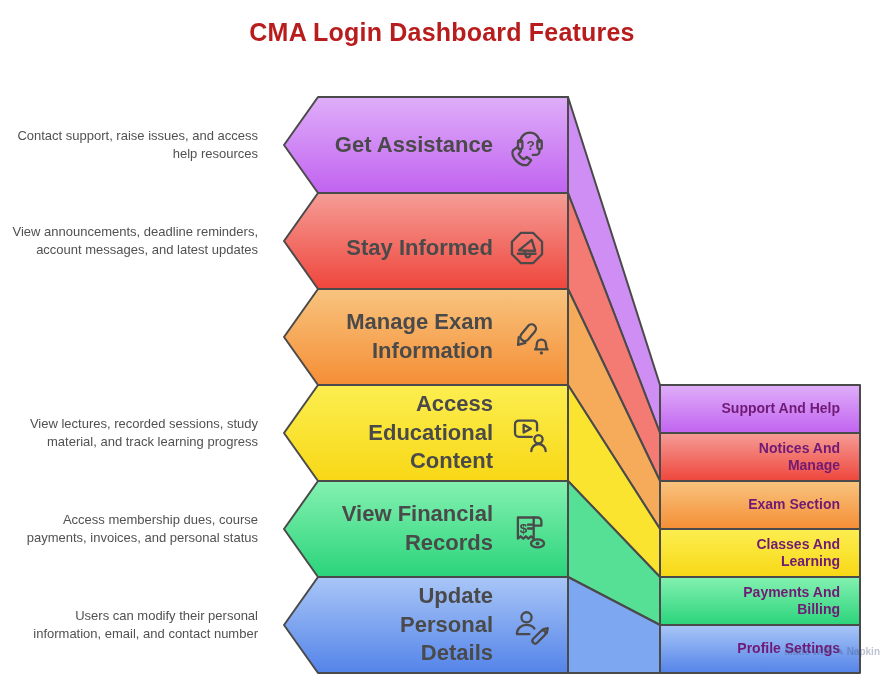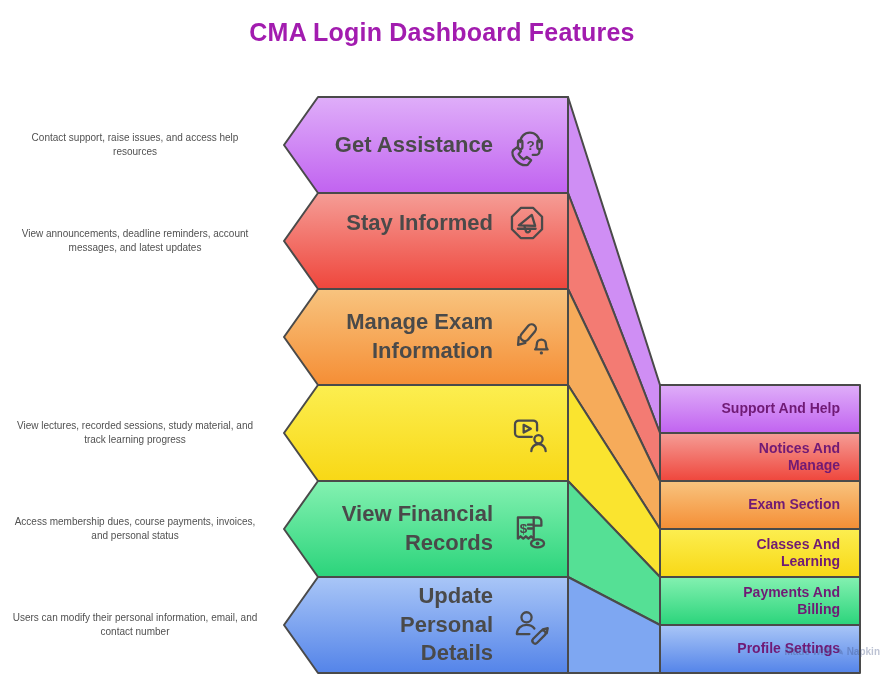--- a/index.html
+++ b/index.html
@@ -3,28 +3,28 @@
 <meta charset="utf-8">
 <style>
   html,body{margin:0;padding:0;background:#ffffff;}
   .stage{
     position:relative;width:884px;height:683px;background:#ffffff;overflow:hidden;
     font-family:"Liberation Sans",sans-serif;
   }
   .stage svg.diagram{position:absolute;left:0;top:0;}
   .title{
     position:absolute;left:0;top:18px;width:100%;text-align:center;
-    font-size:25px;font-weight:700;color:#a21caf;letter-spacing:.2px;
+    font-size:25px;font-weight:700;color:#b91c1c;letter-spacing:.2px;
   }
   
   .outlined{stroke:#4a4a4a;stroke-width:2;stroke-linejoin:round;}
   
   .desc{
     position:absolute;left:12px;width:246px;display:flex;align-items:center;
-    justify-content:flex-end;text-align:center;color:#515151;font-size:10px;
+    justify-content:flex-end;text-align:right;color:#515151;font-size:13px;
     line-height:1.38;height:96px;
   }
   .banner-label{
     position:absolute;left:318px;width:242px;height:96px;display:flex;
     align-items:center;justify-content:flex-end;gap:11px;padding-right:10px;
     box-sizing:border-box;
   }
   .banner-label .lbl{
     font-size:22px;font-weight:700;color:#4a4a4a;text-align:right;
     max-width:168px;line-height:1.3;
@@ -126,21 +126,21 @@
     <svg class="icon" viewBox="0 0 48 48">
       <path class="st" d="M17 21 a10 10 0 0 1 20 0"></path>
       <rect class="st" x="14.6" y="19" width="4.6" height="9.4" rx="2.2"></rect>
       <rect class="st" x="34.8" y="19" width="4.6" height="9.4" rx="2.2"></rect>
       <path class="st" d="M37 28.4 v2 a4 4 0 0 1-4 4 h-3"></path>
       <text x="23.5" y="29.5" font-size="14">?</text>
       <path class="st" d="M9.5 29.5 l4.8-3.6 3.4 4.5 -2.5 3.3 a12.5 12.5 0 0 0 5.3 5.3 l3.3-2.5 4.5 3.4 -3.6 4.8 c-3.8 1.1-8.6-.9-11.9-4.2 c-3.3-3.3-5.3-8.1-3.3-11z"></path>
     </svg>
   </div>
 
-  <div class="banner-label" style="top:175px">
+  <div class="banner-label" style="top:200px">
     <span class="lbl">Stay Informed</span>
     <svg class="icon" viewBox="0 0 48 48">
       <polygon class="st" points="39.7,17.5 30.5,8.3 17.5,8.3 8.3,17.5 8.3,30.5 17.5,39.7 30.5,39.7 39.7,30.5"></polygon>
       <path class="st" d="M15.5 26.5 L29 15.5 L32.5 27 Z"></path>
       <path class="st" d="M21.5 28 l1.4 4.6 a2.4 2.4 0 0 0 4.4-1.4"></path>
       <path class="st" d="M14.5 30 h18.5"></path>
     </svg>
   </div>
 
   <div class="banner-label" style="top:289px">
@@ -149,20 +149,21 @@
       <g transform="rotate(-50 24 21)">
         <rect class="st" x="16" y="16.5" width="20" height="9" rx="4.5"></rect>
         <path class="st" d="M16 16.5 L9.5 21 L16 25.5"></path>
       </g>
       <path class="st" d="M32.5 37 c1-1 1.8-2.5 1.8-5.6 a4.7 4.7 0 0 1 9.4 0 c0 3.1 .8 4.6 1.8 5.6 z"></path>
       <circle class="dot" cx="39" cy="40.6" r="1.7"></circle>
     </svg>
   </div>
 
   <div class="banner-label" style="top:385px">
+    <span class="lbl">Access Educational Content</span>
     <svg class="icon" viewBox="0 0 48 48">
       <path class="st" d="M29 28 h-13.5 a4 4 0 0 1-4-4 v-9 a4 4 0 0 1 4-4 h15 a4 4 0 0 1 4 4 v6.5"></path>
       <path class="st" d="M20.5 15.5 L28 19.5 L20.5 23.5 Z"></path>
       <circle class="st" cx="36" cy="30.5" r="4.3"></circle>
       <path class="st" d="M28.5 43 a7.5 7.5 0 0 1 15 0"></path>
     </svg>
   </div>
 
   <div class="banner-label" style="top:577px">
     <span class="lbl">Update Personal Details</span>

